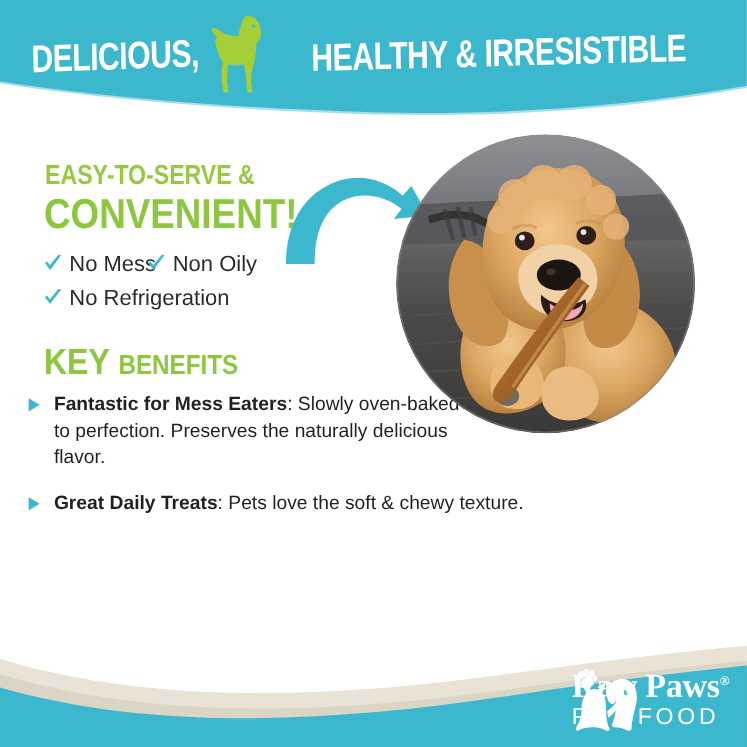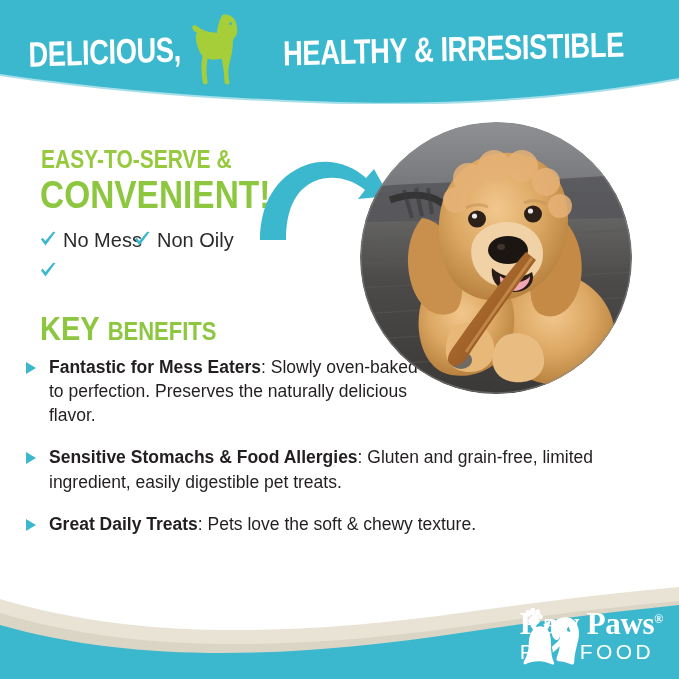--- a/index.html
+++ b/index.html
@@ -157,20 +157,21 @@
     <svg class="check-ico" viewBox="0 0 24 24">
       <path d="M3.5,11 L9,18.5 L21,2.5 L18.2,2 L8.8,13.2 L5.6,9.2 Z" fill="#3cb8ce"></path>
     </svg>
     <span class="feat-label">Non Oily</span>
   </div>
 
   <div class="feature-row feat-3">
     <svg class="check-ico" viewBox="0 0 24 24">
       <path d="M3.5,11 L9,18.5 L21,2.5 L18.2,2 L8.8,13.2 L5.6,9.2 Z" fill="#3cb8ce"></path>
     </svg>
+    <span class="feat-label">No Refrigeration</span>
   </div>
 
   <svg class="arrow" viewBox="0 0 140 92">
     <path fill="#3cb8ce" d="M2,88 C2,52 18,24 48,13 C70,5 93,12 108,26 L116,17 L131,44 L100,47 L107,38
       C94,27 74,22 57,29 C36,38 28,60 28,88 Z"></path>
   </svg>
 
   <div class="kb-head">
     <span class="kb-key">KEY</span>
     <span class="kb-benefits">BENEFITS</span>
@@ -179,28 +180,20 @@
   <div class="bullets">
     <div class="bullet" style="width:400px;">
       <svg class="bullet-tri" viewBox="0 0 14 14">
         <path d="M2,1 L12,7 L2,13 Z" fill="#3cb8ce"></path>
       </svg>
       <div class="bullet-txt">
         <b>Fantastic for Mess Eaters</b><span>: </span><span>Slowly oven-baked to perfection. Preserves the naturally delicious flavor.</span>
       </div>
     </div>
 
-    <div class="bullet" style="width:624px;margin-top:6px;">
-      <svg class="bullet-tri" viewBox="0 0 14 14">
-        <path d="M2,1 L12,7 L2,13 Z" fill="#3cb8ce"></path>
-      </svg>
-      <div class="bullet-txt">
-        <b>Sensitive Stomachs &amp; Food Allergies</b><span>: </span><span>Gluten and grain-free, limited ingredient, easily digestible pet treats.</span>
-      </div>
-    </div>
 
     <div class="bullet" style="width:624px;margin-top:0;">
       <svg class="bullet-tri" viewBox="0 0 14 14">
         <path d="M2,1 L12,7 L2,13 Z" fill="#3cb8ce"></path>
       </svg>
       <div class="bullet-txt">
         <b>Great Daily Treats</b><span>: </span><span>Pets love the soft &amp; chewy texture.</span>
       </div>
     </div>
   </div>

